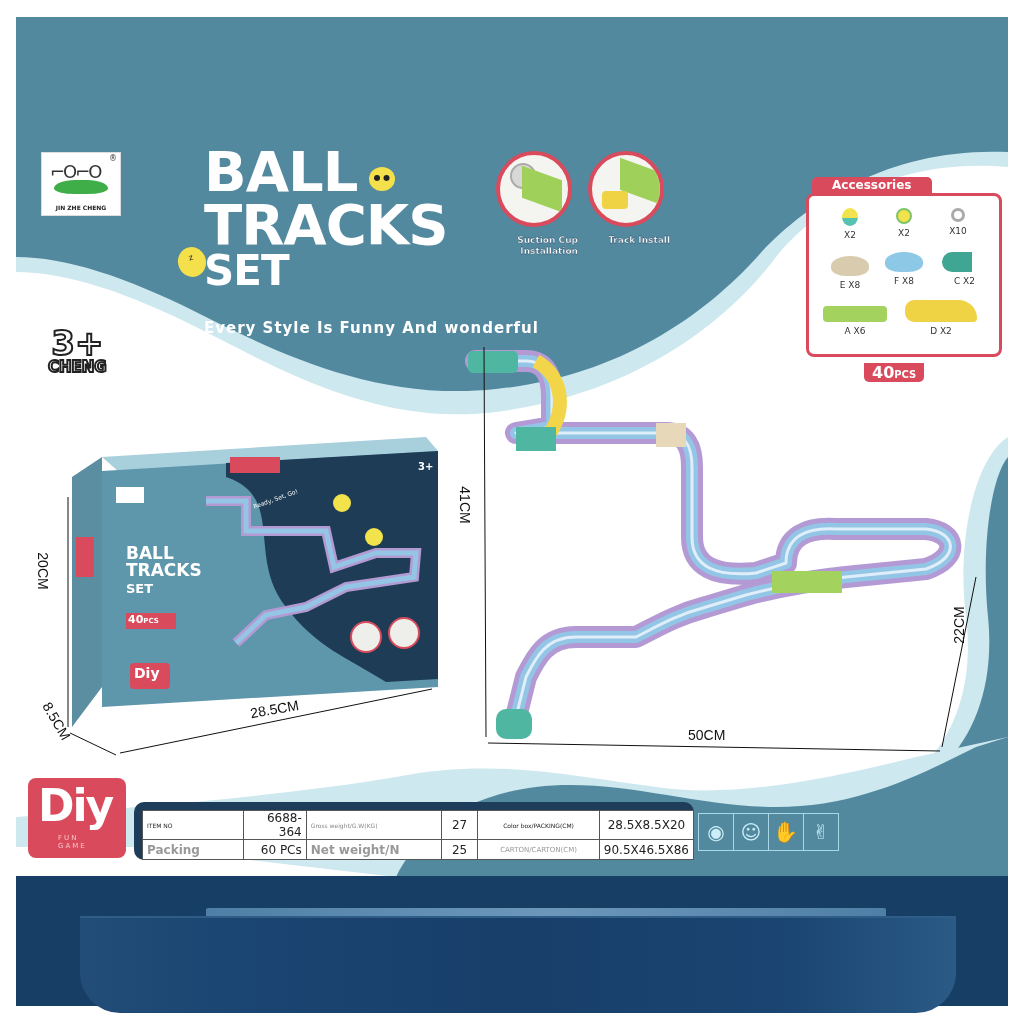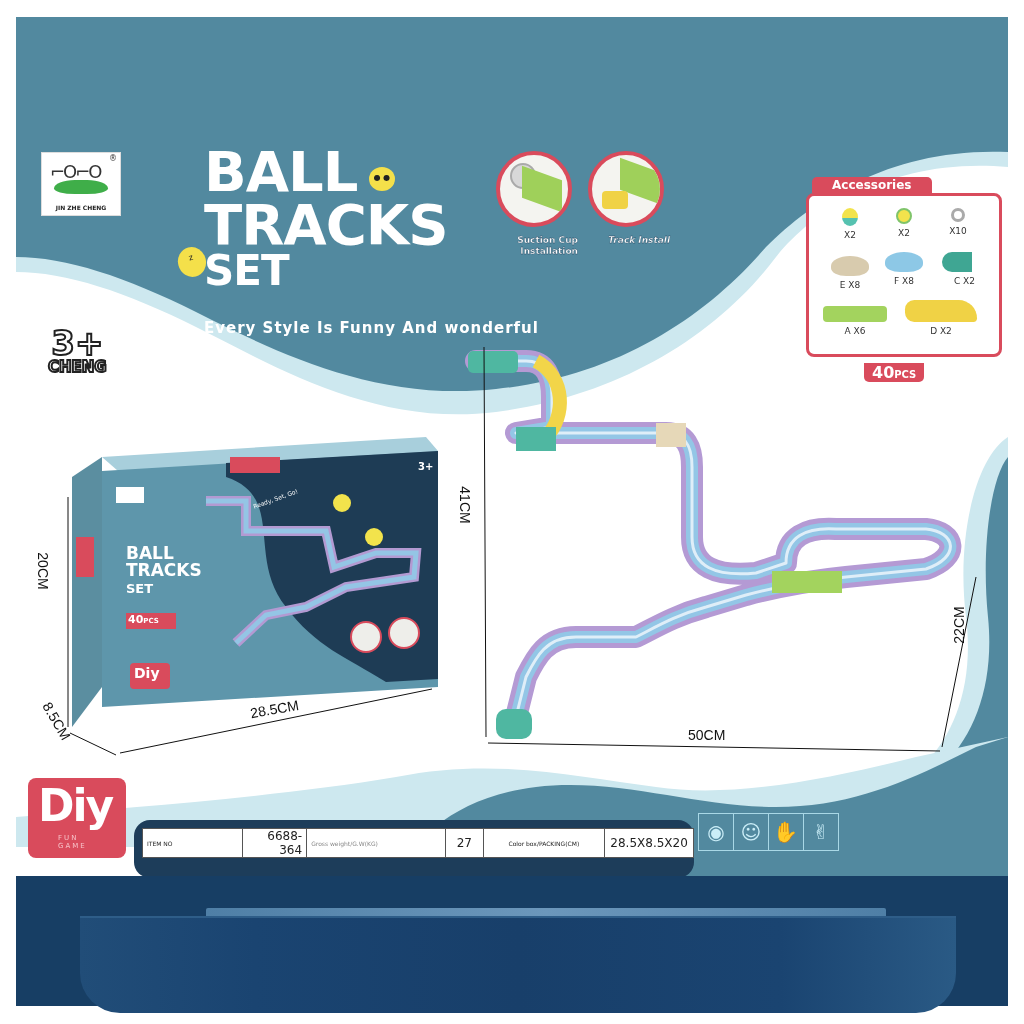--- a/index.html
+++ b/index.html
@@ -34,21 +34,21 @@
     .acc .item{position:absolute;text-align:center;font-size:9px;color:#333;}
     .acc .ico{margin:0 auto 4px auto;}
     .pcs{position:absolute;left:848px;top:346px;background:#d94b5c;color:#fff;font-weight:bold;font-size:16px;padding:0 8px;border-radius:0 0 5px 5px;}
     .pcs small{font-size:10px;}
     .box3d{position:absolute;}
     .dim{position:absolute;font-family:"Liberation Sans",sans-serif;font-size:14px;color:#111;}
     .track{position:absolute;}
     .diy-badge{position:absolute;left:28px;top:778px;width:98px;height:80px;background:#d94b5c;border-radius:8px;}
     .diy-badge .t{position:absolute;left:10px;top:2px;color:#fff;font-size:44px;font-weight:bold;letter-spacing:-2px;}
     .diy-badge .s{position:absolute;left:30px;top:56px;color:#f7c1c8;font-size:7px;letter-spacing:2px;line-height:8px;}
-    .spec{position:absolute;left:134px;top:820px;width:560px;height:58px;background:#1d3d5a;border-radius:16px;}
+    .spec{position:absolute;left:134px;top:802px;width:560px;height:58px;background:#1d3d5a;border-radius:10px;}
     .spec table{position:absolute;left:8px;top:8px;border-collapse:collapse;background:#fff;}
     .spec td{border:1px solid #555;height:19px;padding:0 4px;color:#222;}
     .c1{width:100px;font-size:6px;}
     .c2{width:58px;font-size:12px;text-align:right;}
     .c3{width:140px;font-size:6px;color:#888 !important;}
     .c4{width:30px;font-size:12px;text-align:center;}
     .c5{width:120px;font-size:6px;text-align:center;}
     .c6{width:80px;font-size:12px;text-align:center;}
     .big-gray{font-size:12px !important;font-weight:bold;color:#999 !important;}
     .overflow{position:absolute;font-size:11px;font-weight:bold;color:#9ab;margin-top:24px;-webkit-text-stroke:0.4px #555;}
@@ -108,21 +108,21 @@
       <div class="green"></div>
   </div>
   <div class="clabel" style="left:482px;top:218px;width:80px;">
     <span>Suction Cup</span><br>
     <span>Installation</span>
   </div>
   <div class="circle" style="left:572px;top:134px;">
     <div class="green" style="left:28px;top:10px;"></div>
       <div class="yellow"></div>
   </div>
-  <div class="clabel" style="left:574px;top:218px;width:80px;font-style:italic;">Track Install</div>
+  <div class="clabel" style="left:574px;top:218px;width:80px;">Track Install</div>
 
   <div class="acc">
     <div class="hdr">Accessories</div>
     <div class="box">
       <div class="item" style="left:26px;top:12px;width:30px;">
         <div class="ico" style="width:16px;height:18px;background:linear-gradient(#f2e34c 55%,#56c2b0 55%);border-radius:50%;"></div>
         <span>X2</span>
       </div>
       <div class="item" style="left:80px;top:12px;width:30px;">
         <div class="ico" style="width:16px;height:16px;background:#f2e34c;border:2px solid #7fc46a;border-radius:50%;box-sizing:border-box;"></div>
@@ -228,20 +228,28 @@
   <table>
     <tbody>
         <tr>
       <td class="c1">ITEM NO</td>
       <td class="c2">6688-364</td>
       <td class="c3">Gross weight/G.W(KG)</td>
       <td class="c4">27</td>
       <td class="c5">Color box/PACKING(CM)</td>
       <td class="c6">28.5X8.5X20</td>
     </tr>
+    <tr>
+      <td class="c1 big-gray">Packing</td>
+      <td class="c2">60 PCs</td>
+      <td class="c3 big-gray">Net weight/N</td>
+      <td class="c4">25</td>
+      <td class="c5" style="color:#999;font-size:7px;">CARTON/CARTON(CM)</td>
+      <td class="c6">90.5X46.5X86</td>
+    </tr>
   </tbody>
     </table>
 </div>
 <div class="overflow" style="left:152px;top:851px;">quantity/QTY</div>
 <div class="overflow" style="left:318px;top:851px;">.W(KG)</div>
 
 <div class="icons">
   <div>◉</div>
   <div>☺</div>
   <div>✋</div>

